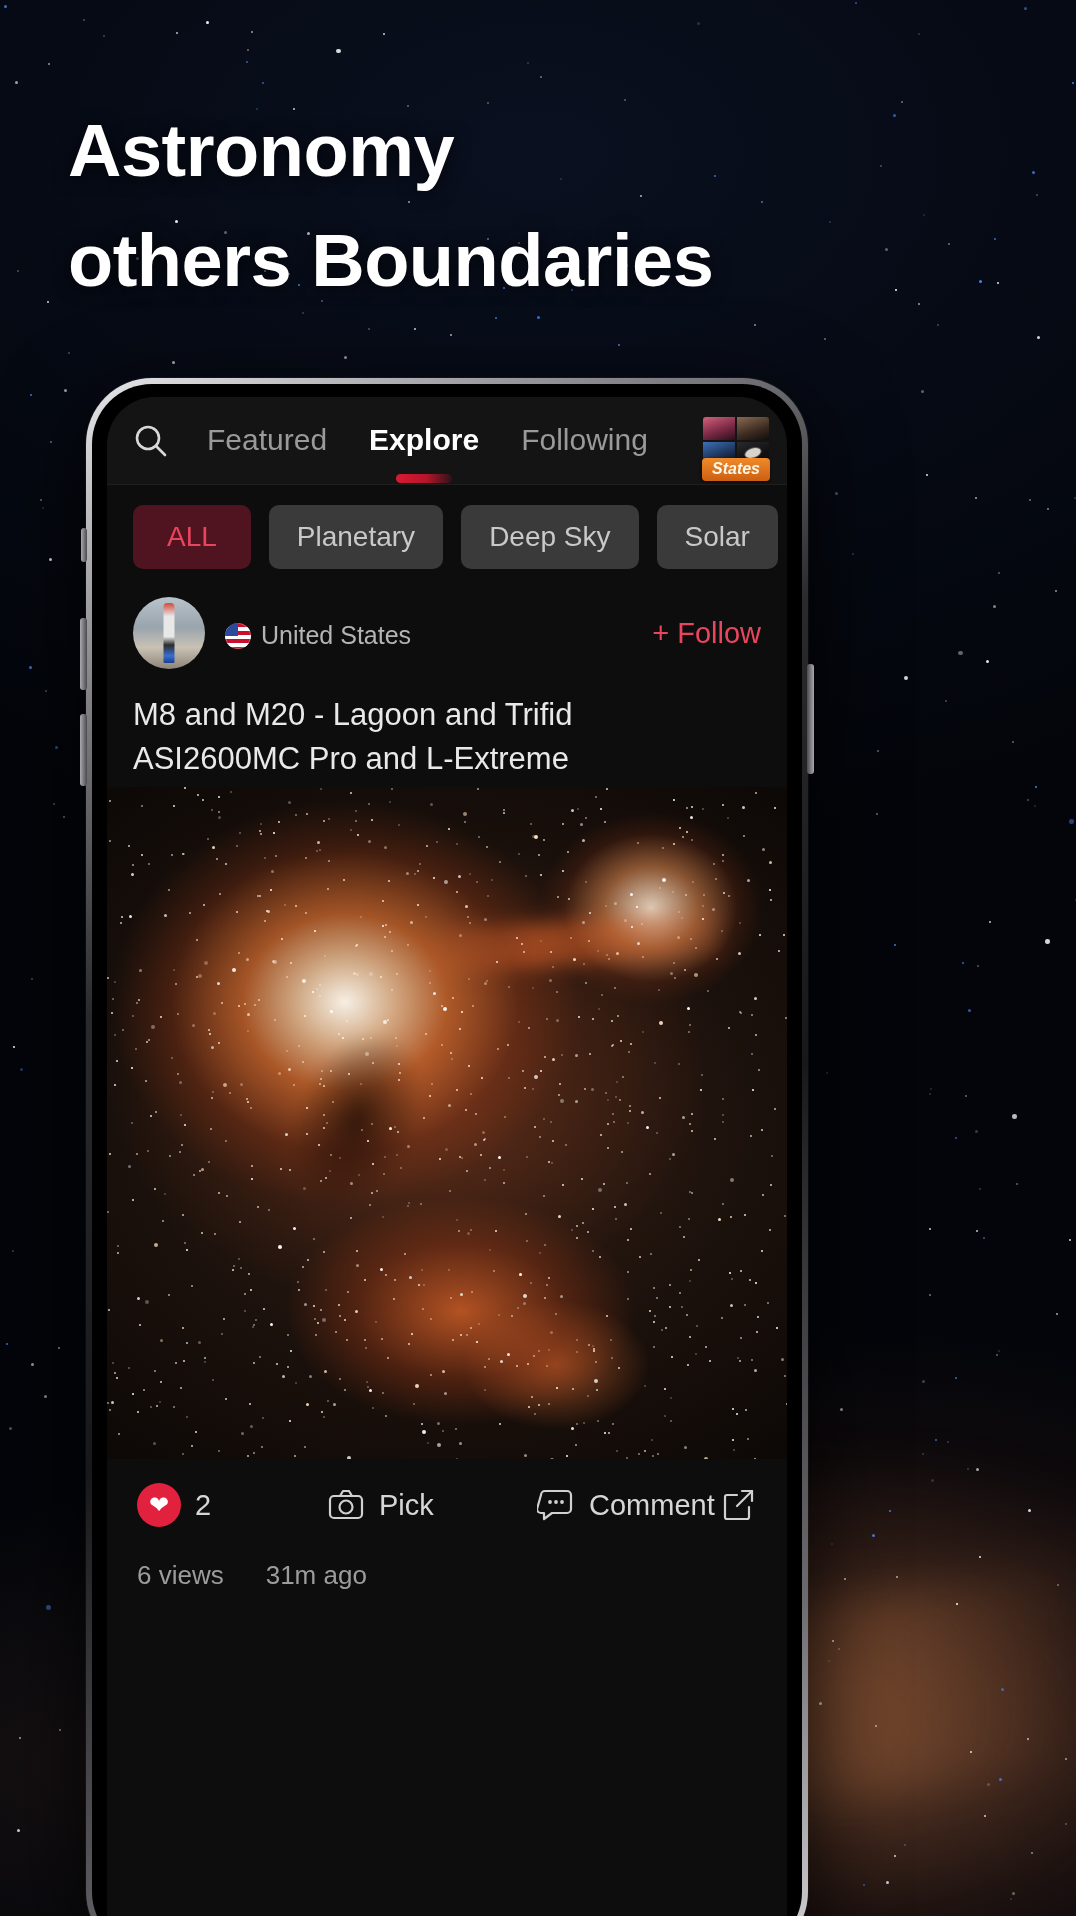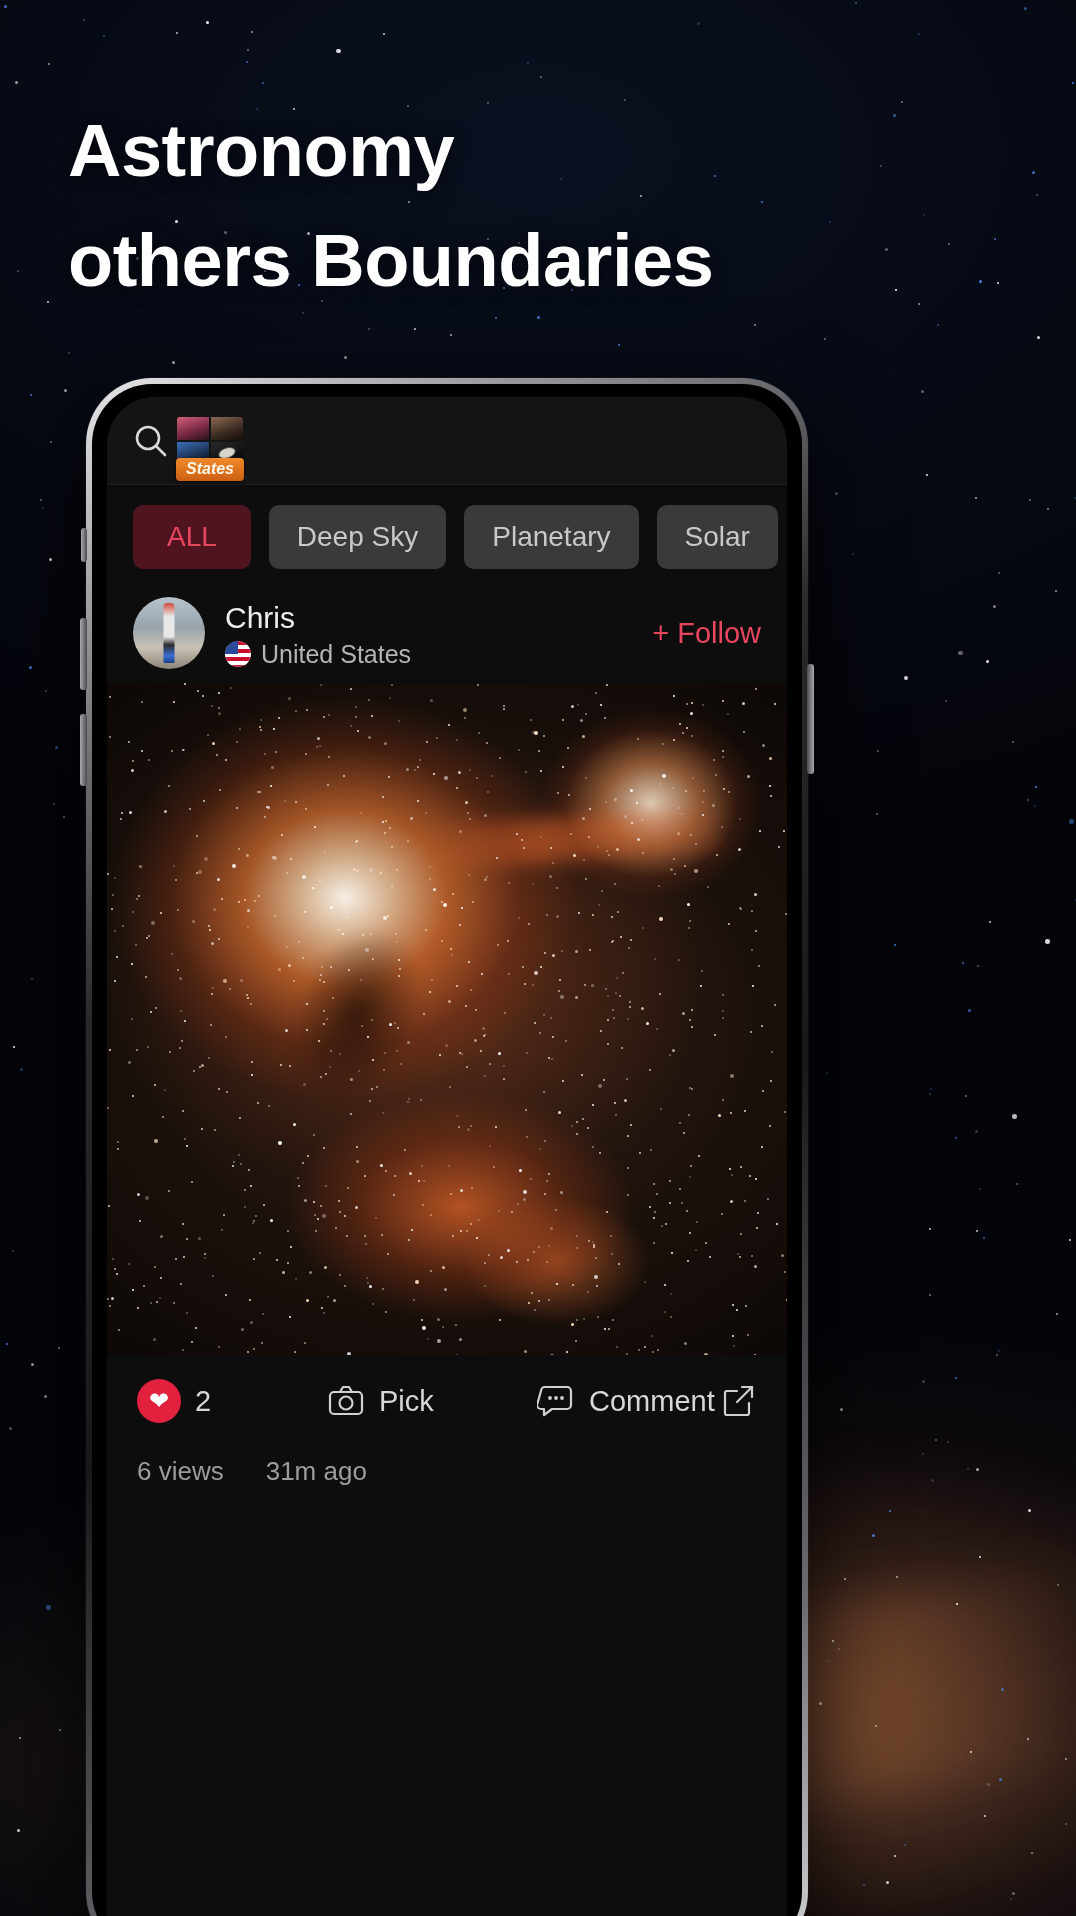--- a/index.html
+++ b/index.html
@@ -637,56 +637,64 @@
 
         <div class="navbar">
 
           <span class="search-icon">
             <svg viewBox="0 0 40 40" width="40" height="40" fill="none" stroke="#d8d8d8" stroke-width="2.6" stroke-linecap="round">
               <circle cx="17" cy="17" r="11"></circle>
               <line x1="25.5" y1="25.5" x2="34" y2="34"></line>
             </svg>
           </span>
 
+          <div class="tabs">
+            <div class="tab">Featured</div>
+            <div class="tab active">Explore</div>
+            <div class="tab">Following</div>
+          </div>
 
           <div class="nav-thumb">
             <div class="thumb-grid">
               <div class="tcell t1"></div>
               <div class="tcell t2"></div>
               <div class="tcell t3"></div>
               <div class="tcell t4"></div>
             </div>
             <div class="clear-badge">States</div>
           </div>
         </div>
 
         <div class="chips">
           <div class="chip all">ALL</div>
+          <div class="chip">Planetary</div>
           <div class="chip">Deep Sky</div>
-          <div class="chip">Planetary</div>
           <div class="chip">Solar</div>
 
         </div>
 
         <div class="post">
 
           <div class="post-head">
             <div class="avatar">
               <div class="rocket"></div>
             </div>
             <div class="who">
-              <div class="who-name">Chris</div>
               <div class="who-loc">
                 <span class="flag"></span>
                 <span class="who-country">United States</span>
               </div>
             </div>
             <div class="follow">+ Follow</div>
           </div>
 
+          <div class="post-title">
+            <span class="ln">M8 and M20 - Lagoon and Trifid</span>
+            <span class="ln">ASI2600MC Pro and L-Extreme</span>
+          </div>
 
           <div class="photo" id="photo">
             <div class="neb-base"></div>
             <div class="neb-wisp"></div>
             <div class="neb-dark"></div>
           <div class="pstar" style="width: 2px; height: 2px; left: 387.9px; top: 442.5px; opacity: 0.88;"></div>
               <div class="pstar" style="width: 2px; height: 2px; left: 94.8px; top: 11.8px; opacity: 0.8;"></div>
               <div class="pstar" style="width: 2px; height: 2px; left: 619.6px; top: 30.2px; opacity: 0.29;"></div>
               <div class="pstar" style="width: 2px; height: 2px; left: 679.9px; top: 369.2px; opacity: 0.95;"></div>
               <div class="pstar warm" style="width: 2px; height: 2px; left: 632.1px; top: 573.2px; opacity: 0.78;"></div>

